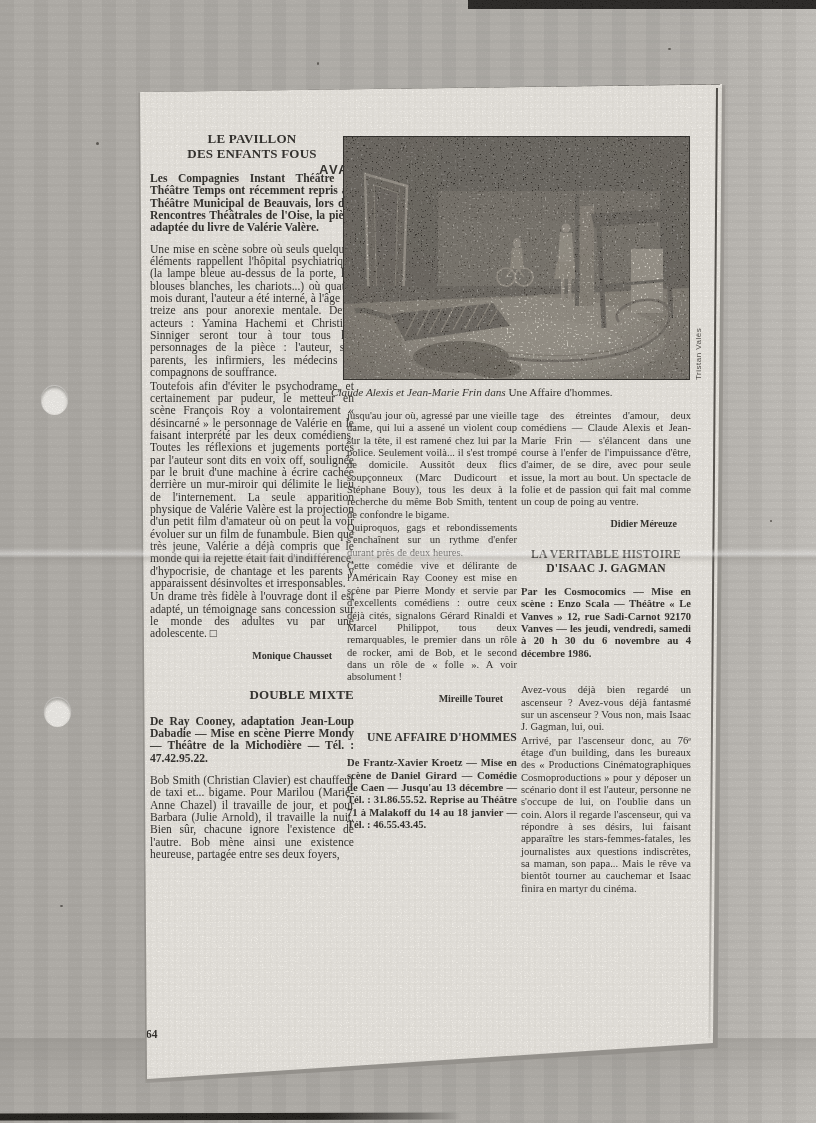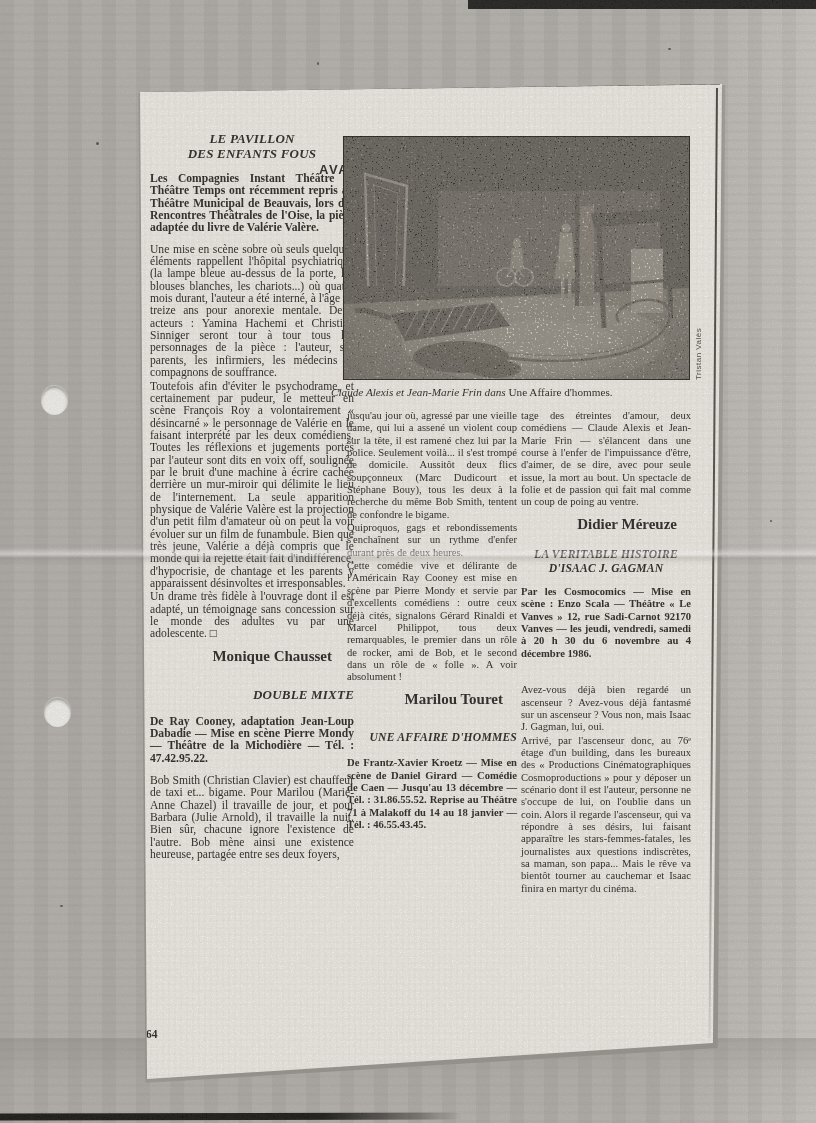--- a/index.html
+++ b/index.html
@@ -44,26 +44,26 @@
     background:linear-gradient(180deg,#45423e,#55514c 60%,rgba(85,81,76,0.1));transform:rotate(0.45deg);transform-origin:top center;}
 
   .masthead{position:absolute;left:0;top:82px;width:100%;text-align:center;
     font-family:"Liberation Sans", sans-serif;font-size:13px;font-weight:700;letter-spacing:1.5px;color:#262421;}
 
   
   .col{position:absolute;font-size:10.6px;line-height:12.35px;text-align:justify;color:#252320;}
   .col1{left:12px;top:52px;width:204px;font-size:11.6px;}
   .col2{left:209px;top:330px;width:170px;}
   .col3{left:383px;top:330px;width:170px;}
-  .art-title{font-weight:700;font-style:italic;text-align:center;font-size:13px;line-height:14.5px;letter-spacing:0.2px;}
+  .art-title{font-weight:700;text-align:center;font-size:13px;line-height:14.5px;letter-spacing:0.2px;}
   .art-title.small{font-size:11.6px;line-height:13.5px;}
   .credit{font-weight:700;margin-top:10px;}
   .p{margin:0;}
   .p + .p{margin-top:1px;}
-  .byline{font-weight:700;text-align:right;font-size:15px;margin-top:9px;padding-right:14px;}
+  .byline{font-weight:700;text-align:right;font-size:10px;margin-top:9px;padding-right:14px;}
   .col1 .credit{margin-top:12px;margin-bottom:9px;}
   .col1 .byline{padding-right:22px;}
   .gap-title{margin-top:26px;margin-bottom:13px;text-align:right;}
   .gap-title2{margin-top:18px;margin-bottom:11px;}
   .credit-b{font-weight:700;margin-bottom:10px;}
 
   
   .photo{position:absolute;left:205px;top:56px;width:347px;height:244px;background:#0b0a09;}
   .photo svg{display:block;width:100%;height:100%;}
   .photo-credit{position:absolute;left:556px;top:150px;height:150px;width:11px;
@@ -160,21 +160,21 @@
       <rect x="0.5" y="0.5" width="346" height="243" fill="none" stroke="#23211e" stroke-width="1"></rect>
     </svg>
   </div>
   <div class="photo-credit">Tristan Valès</div>
   <div class="caption"><span class="it">Claude Alexis et Jean-Marie Frin dans</span><span> Une Affaire d'hommes.</span></div>
 
   <div class="col col2">
     <p class="p">jusqu'au jour où, agressé par une vieille dame, qui lui a assené un violent coup sur la tête, il est ramené chez lui par la police. Seulement voilà... il s'est trompé de domicile. Aussitôt deux flics soupçonneux (Marc Dudicourt et Stéphane Bouy), tous les deux à la recherche du même Bob Smith, tentent de confondre le bigame.</p>
     <p class="p">Quiproquos, gags et rebondissements s'enchaînent sur un rythme d'enfer durant près de deux heures.</p>
     <p class="p">Cette comédie vive et délirante de l'Américain Ray Cooney est mise en scène par Pierre Mondy et servie par d'excellents comédiens : outre ceux déjà cités, signalons Gérard Rinaldi et Marcel Philippot, tous deux remarquables, le premier dans un rôle de rocker, ami de Bob, et le second dans un rôle de « folle ». A voir absolument !</p>
-    <div class="byline">Marilou Touret</div>
+    <div class="byline">Mireille Touret</div>
     <div class="art-title small gap-title">UNE AFFAIRE D'HOMMES</div>
     <p class="p credit-b">De Frantz-Xavier Kroetz — Mise en scène de Daniel Girard — Comédie de Caen — Jusqu'au 13 décembre — Tél. : 31.86.55.52. Reprise au Théâtre 71 à Malakoff du 14 au 18 janvier — Tél. : 46.55.43.45.</p>
   </div>
 
   <div class="col col3">
     <p class="p">tage des étreintes d'amour, deux comédiens — Claude Alexis et Jean-Marie Frin — s'élancent dans une course à l'enfer de l'impuissance d'être, d'aimer, de se dire, avec pour seule issue, la mort au bout. Un spectacle de folie et de passion qui fait mal comme un coup de poing au ventre.</p>
     <div class="byline">Didier Méreuze</div>
     <div class="art-title small gap-title2">
       <div>LA VERITABLE HISTOIRE</div>
       <div>D'ISAAC J. GAGMAN</div>

